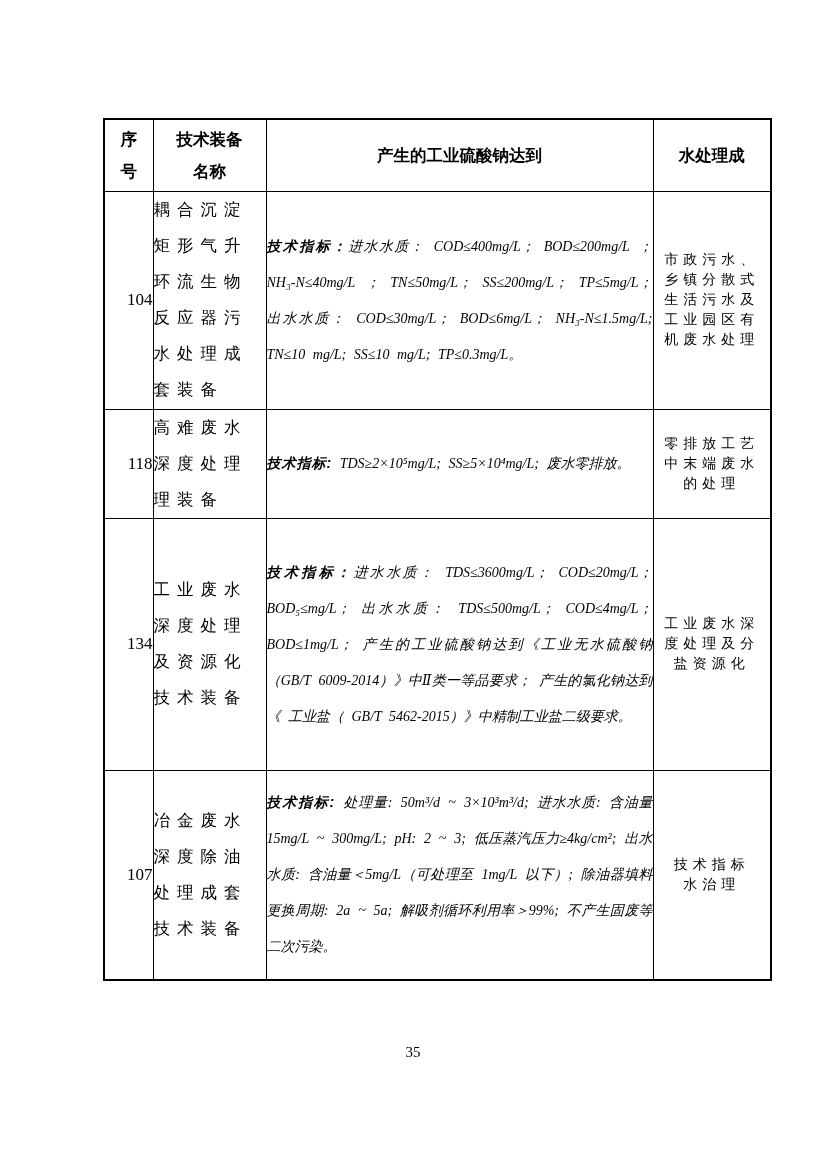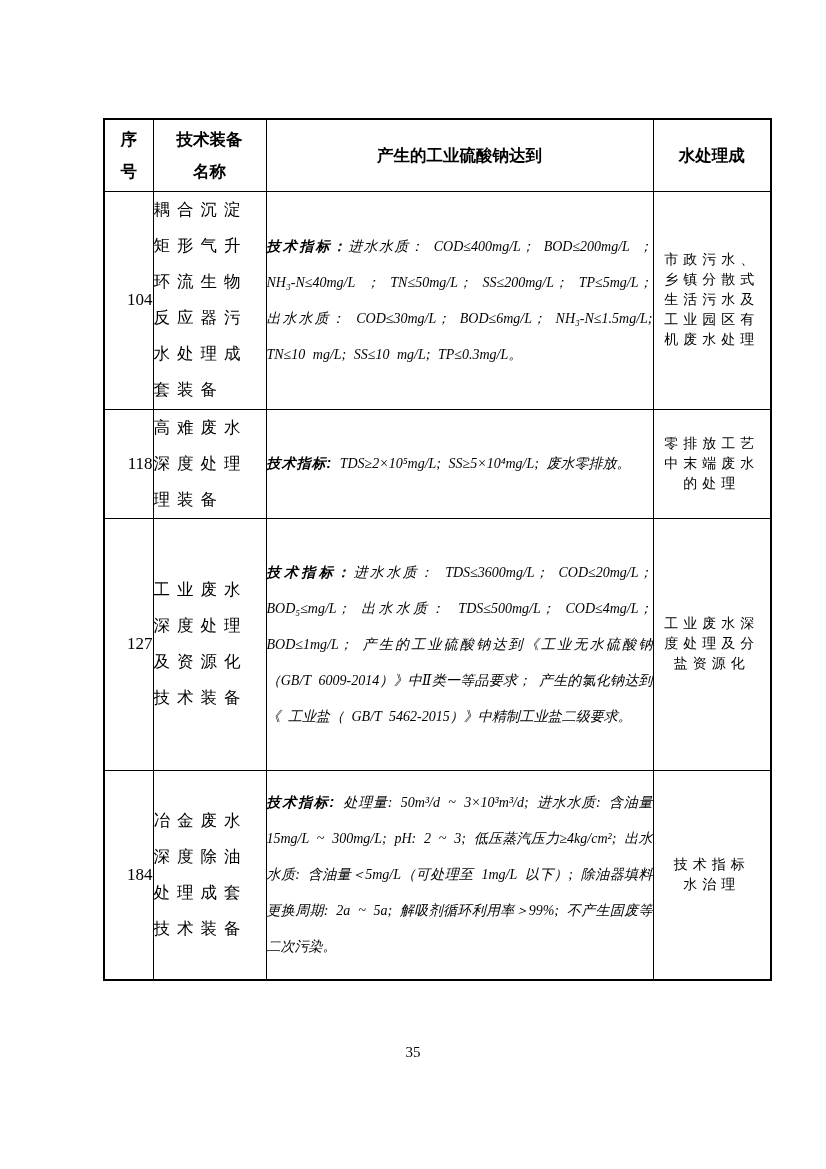--- a/index.html
+++ b/index.html
@@ -121,33 +121,33 @@
       <td class="name">高难废水
 深度处理
 理装备</td>
       <td class="indicator"><span class="ind-label">技术指标:</span> <span>TDS≥2×10⁵mg/L; SS≥5×10⁴mg/L; 废水零排放。</span></td>
       <td class="scope">零排放工艺
 中末端废水
 的处理</td>
     </tr>
 
     <tr class="r106">
-      <td class="serial">127</td>
+      <td class="serial">134</td>
       <td class="name">工业废水
 深度处理
 及资源化
 技术装备</td>
       <td class="indicator"><span class="ind-label">技术指标：</span><span>进水水质： TDS≤3600mg/L； COD≤20mg/L； BOD₅≤mg/L； 出水水质： TDS≤500mg/L； COD≤4mg/L； BOD≤1mg/L； 产生的工业硫酸钠达到《工业无水硫酸钠（GB/T 6009-2014）》中Ⅱ类一等品要求； 产生的氯化钠达到《 工业盐（ GB/T 5462-2015）》中精制工业盐二级要求。</span></td>
       <td class="scope">工业废水深
 度处理及分
 盐资源化</td>
     </tr>
 
     <tr class="r107">
-      <td class="serial">184</td>
+      <td class="serial">107</td>
       <td class="name">冶金废水
 深度除油
 处理成套
 技术装备</td>
       <td class="indicator"><span class="ind-label">技术指标:</span> <span>处理量: 50m³/d ~ 3×10³m³/d; 进水水质: 含油量 15mg/L ~ 300mg/L; pH: 2 ~ 3; 低压蒸汽压力≥4kg/cm²; 出水水质: 含油量＜5mg/L（可处理至 1mg/L 以下）; 除油器填料更换周期: 2a ~ 5a; 解吸剂循环利用率＞99%; 不产生固废等二次污染。</span></td>
       <td class="scope">技术指标
 水治理</td>
     </tr>
   </tbody>
     </table>

